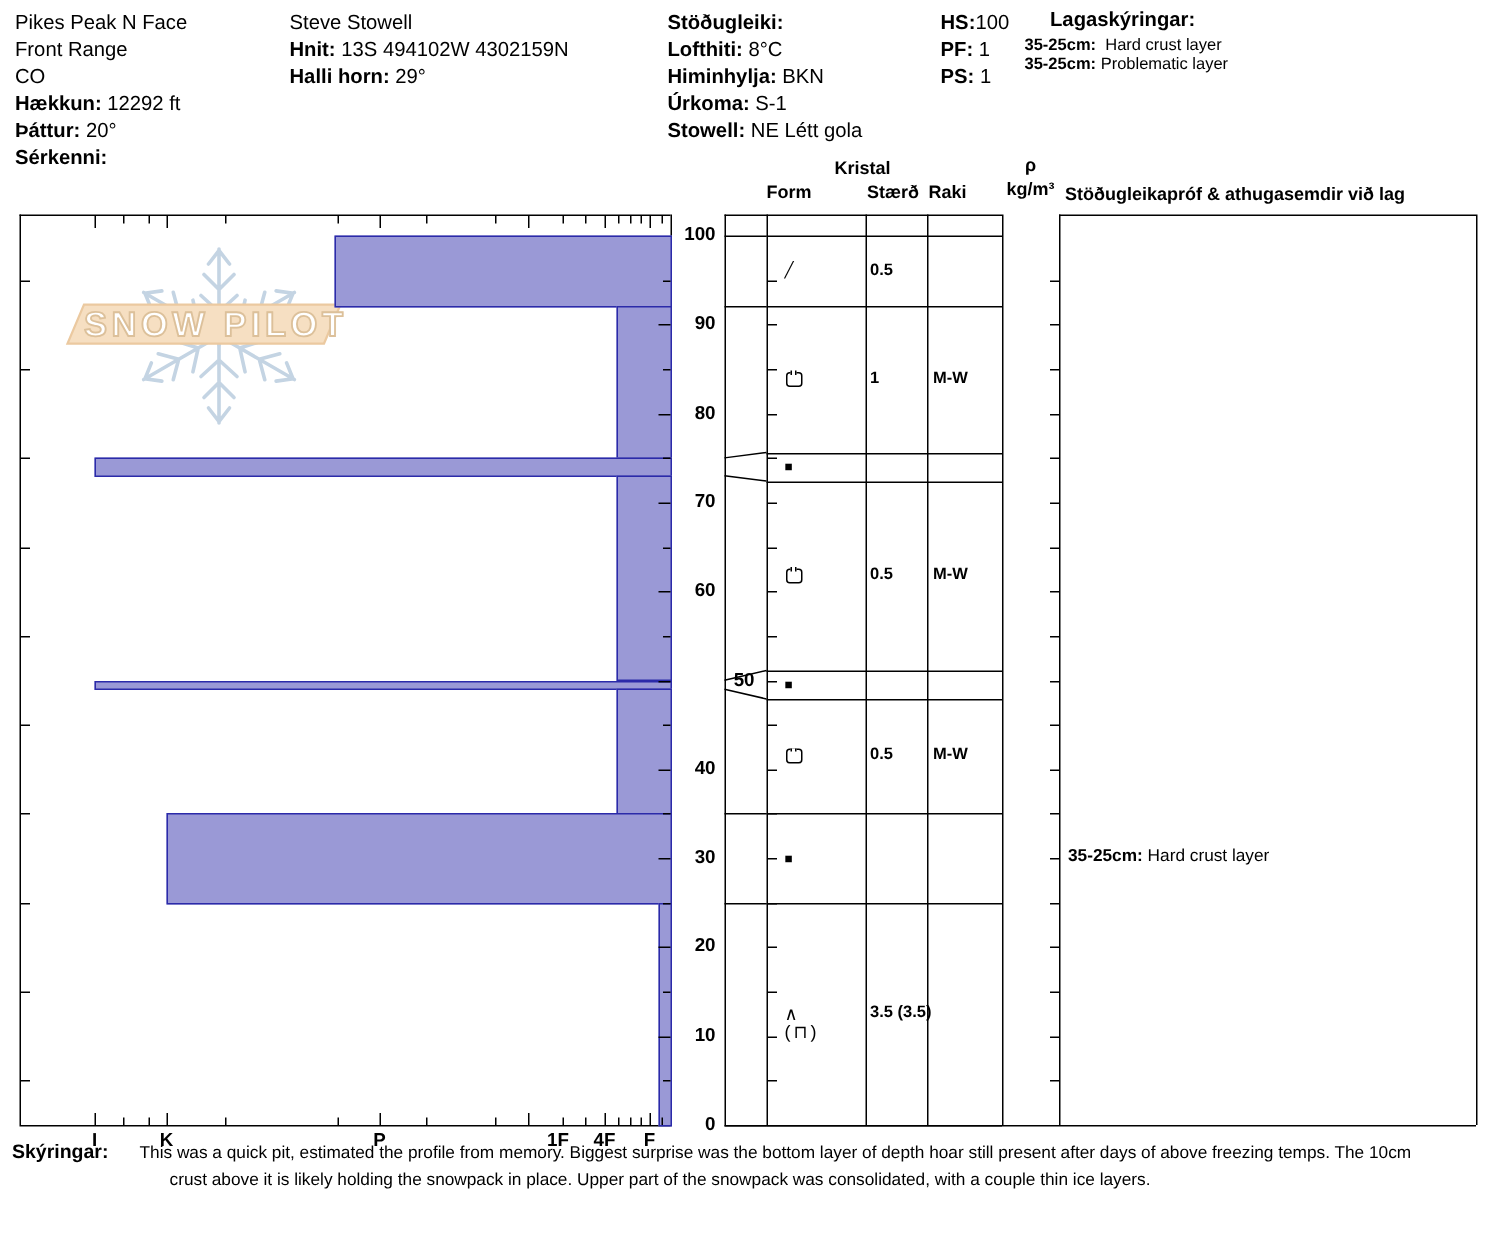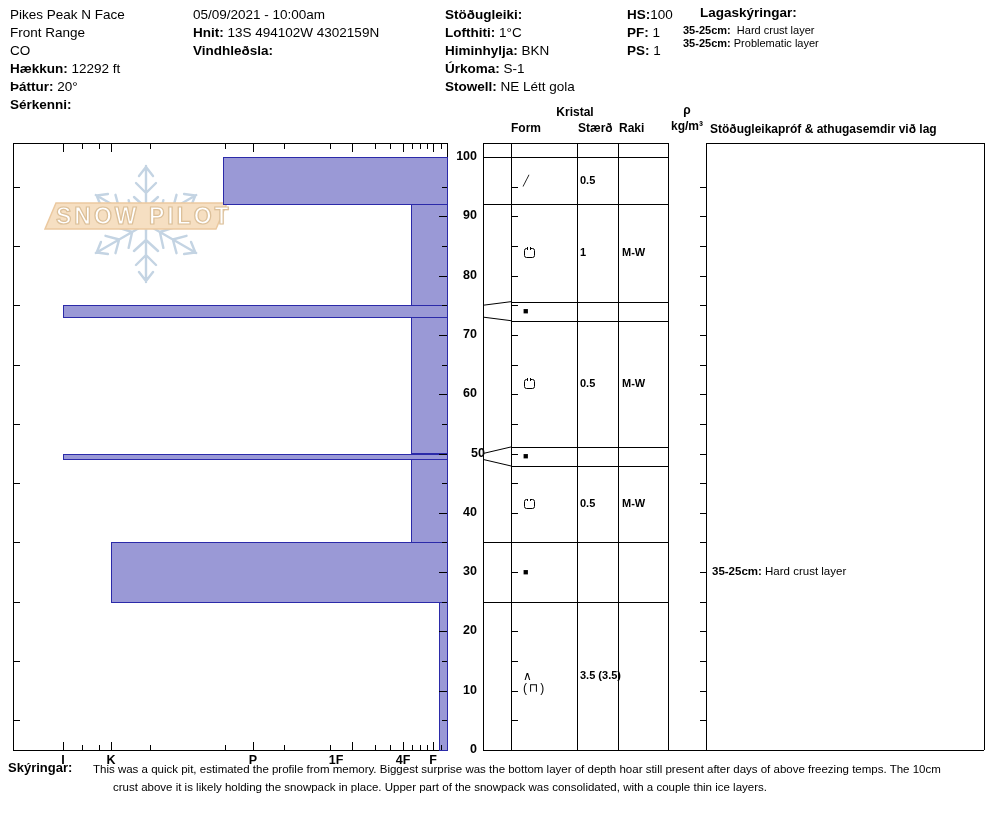--- a/index.html
+++ b/index.html
@@ -35,28 +35,28 @@
     <div class="abs hdr" style="left:10px;top:6px">
       <div>Pikes Peak N Face</div>
       <div>Front Range</div>
       <div>CO</div>
       <div><span class="b">Hækkun:</span> <span>12292 ft</span></div>
       <div><span class="b">Þáttur:</span> <span>20°</span></div>
       <div><span class="b">Sérkenni:</span> <span></span></div>
     </div>
 
     <div class="abs hdr" style="left:193px;top:6px">
-      <div>05/09/2021 - 10:00am</div>
+      <div>Steve Stowell</div>
       <div><span class="b">Hnit:</span> <span>13S 494102W 4302159N</span></div>
-      <div><span class="b">Vindhleðsla:</span> <span></span></div>
+      <div><span class="b">Halli horn:</span> <span>29°</span></div>
     </div>
 
     <div class="abs hdr" style="left:445px;top:6px">
       <div><span class="b">Stöðugleiki:</span> <span></span></div>
-      <div><span class="b">Lofthiti:</span> <span>1°C</span></div>
+      <div><span class="b">Lofthiti:</span> <span>8°C</span></div>
       <div><span class="b">Himinhylja:</span> <span>BKN</span></div>
       <div><span class="b">Úrkoma:</span> <span>S-1</span></div>
       <div><span class="b">Stowell:</span>&nbsp;<span>NE Létt gola</span></div>
     </div>
 
     <div class="abs hdr" style="left:627px;top:6px">
       <div><span class="b">HS:</span><span>100</span></div>
       <div><span class="b">PF:</span> <span>1</span></div>
       <div><span class="b">PS:</span> <span>1</span></div>
     </div>
@@ -100,21 +100,21 @@
       <div class="tick" style="left: 63px; top: 742px; width: 1px; height: 8px;"></div>
       <div class="hxlabel" style="left: 63px; top: 753px;">I</div>
       <div class="tick" style="left: 111px; top: 144px; width: 1px; height: 8px;"></div>
       <div class="tick" style="left: 111px; top: 742px; width: 1px; height: 8px;"></div>
       <div class="hxlabel" style="left: 111px; top: 753px;">K</div>
       <div class="tick" style="left: 253px; top: 144px; width: 1px; height: 8px;"></div>
       <div class="tick" style="left: 253px; top: 742px; width: 1px; height: 8px;"></div>
       <div class="hxlabel" style="left: 253px; top: 753px;">P</div>
       <div class="tick" style="left: 352px; top: 144px; width: 1px; height: 8px;"></div>
       <div class="tick" style="left: 352px; top: 742px; width: 1px; height: 8px;"></div>
-      <div class="hxlabel" style="left: 336px; top: 753px;">1F</div>
+      <div class="hxlabel" style="left: 372px; top: 753px;">1F</div>
       <div class="tick" style="left: 403px; top: 144px; width: 1px; height: 8px;"></div>
       <div class="tick" style="left: 403px; top: 742px; width: 1px; height: 8px;"></div>
       <div class="hxlabel" style="left: 403px; top: 753px;">4F</div>
       <div class="tick" style="left: 433px; top: 144px; width: 1px; height: 8px;"></div>
       <div class="tick" style="left: 433px; top: 742px; width: 1px; height: 8px;"></div>
       <div class="hxlabel" style="left: 433px; top: 753px;">F</div>
       <div class="tick" style="left: 82px; top: 144px; width: 1px; height: 5px;"></div>
       <div class="tick" style="left: 82px; top: 745px; width: 1px; height: 5px;"></div>
       <div class="tick" style="left: 99px; top: 144px; width: 1px; height: 5px;"></div>
       <div class="tick" style="left: 99px; top: 745px; width: 1px; height: 5px;"></div>
@@ -136,21 +136,21 @@
       <div class="tick" style="left: 420px; top: 745px; width: 1px; height: 5px;"></div>
       <div class="tick" style="left: 427px; top: 144px; width: 1px; height: 5px;"></div>
       <div class="tick" style="left: 427px; top: 745px; width: 1px; height: 5px;"></div>
       <div class="tick" style="left: 441px; top: 144px; width: 1px; height: 5px;"></div>
       <div class="tick" style="left: 441px; top: 745px; width: 1px; height: 5px;"></div>
       <div class="dlabel" style="left: 437px; top: 149px;">100</div>
       <div class="dlabel" style="left: 437px; top: 208.3px;">90</div>
       <div class="dlabel" style="left: 437px; top: 267.6px;">80</div>
       <div class="dlabel" style="left: 437px; top: 326.9px;">70</div>
       <div class="dlabel" style="left: 437px; top: 386.2px;">60</div>
-      <div class="dlabel" style="left: 445px; top: 445.5px;">50</div>
+      <div class="dlabel" style="left: 463px; top: 445.5px;">50</div>
       <div class="dlabel" style="left: 437px; top: 504.8px;">40</div>
       <div class="dlabel" style="left: 437px; top: 564.1px;">30</div>
       <div class="dlabel" style="left: 437px; top: 623.4px;">20</div>
       <div class="dlabel" style="left: 437px; top: 682.7px;">10</div>
       <div class="dlabel" style="left: 437px; top: 742px;">0</div>
       <div class="tick" style="left: 442px; top: 720.35px; width: 5px; height: 1px;"></div>
       <div class="tick" style="left: 512px; top: 720.35px; width: 6px; height: 1px;"></div>
       <div class="tick" style="left: 700px; top: 720.35px; width: 6px; height: 1px;"></div>
       <div class="tick" style="left: 439px; top: 690.7px; width: 8px; height: 1px;"></div>
       <div class="tick" style="left: 512px; top: 690.7px; width: 6px; height: 1px;"></div>

